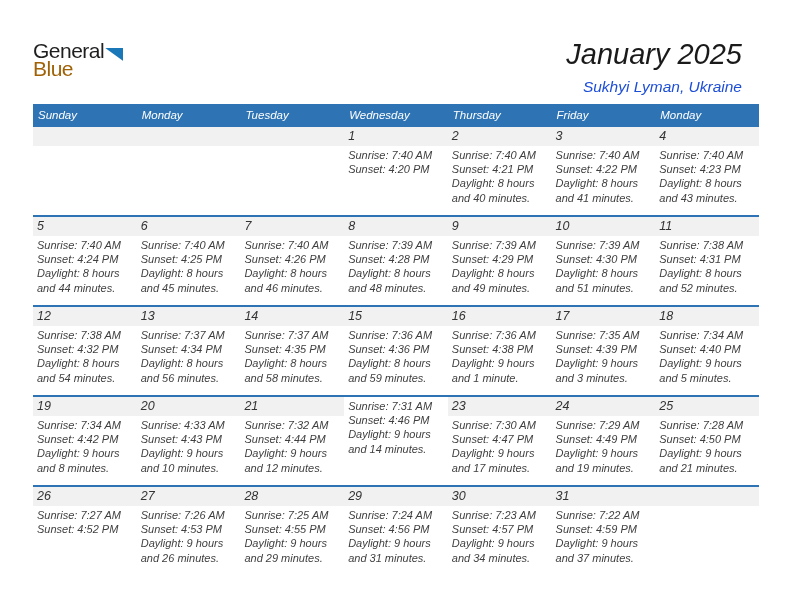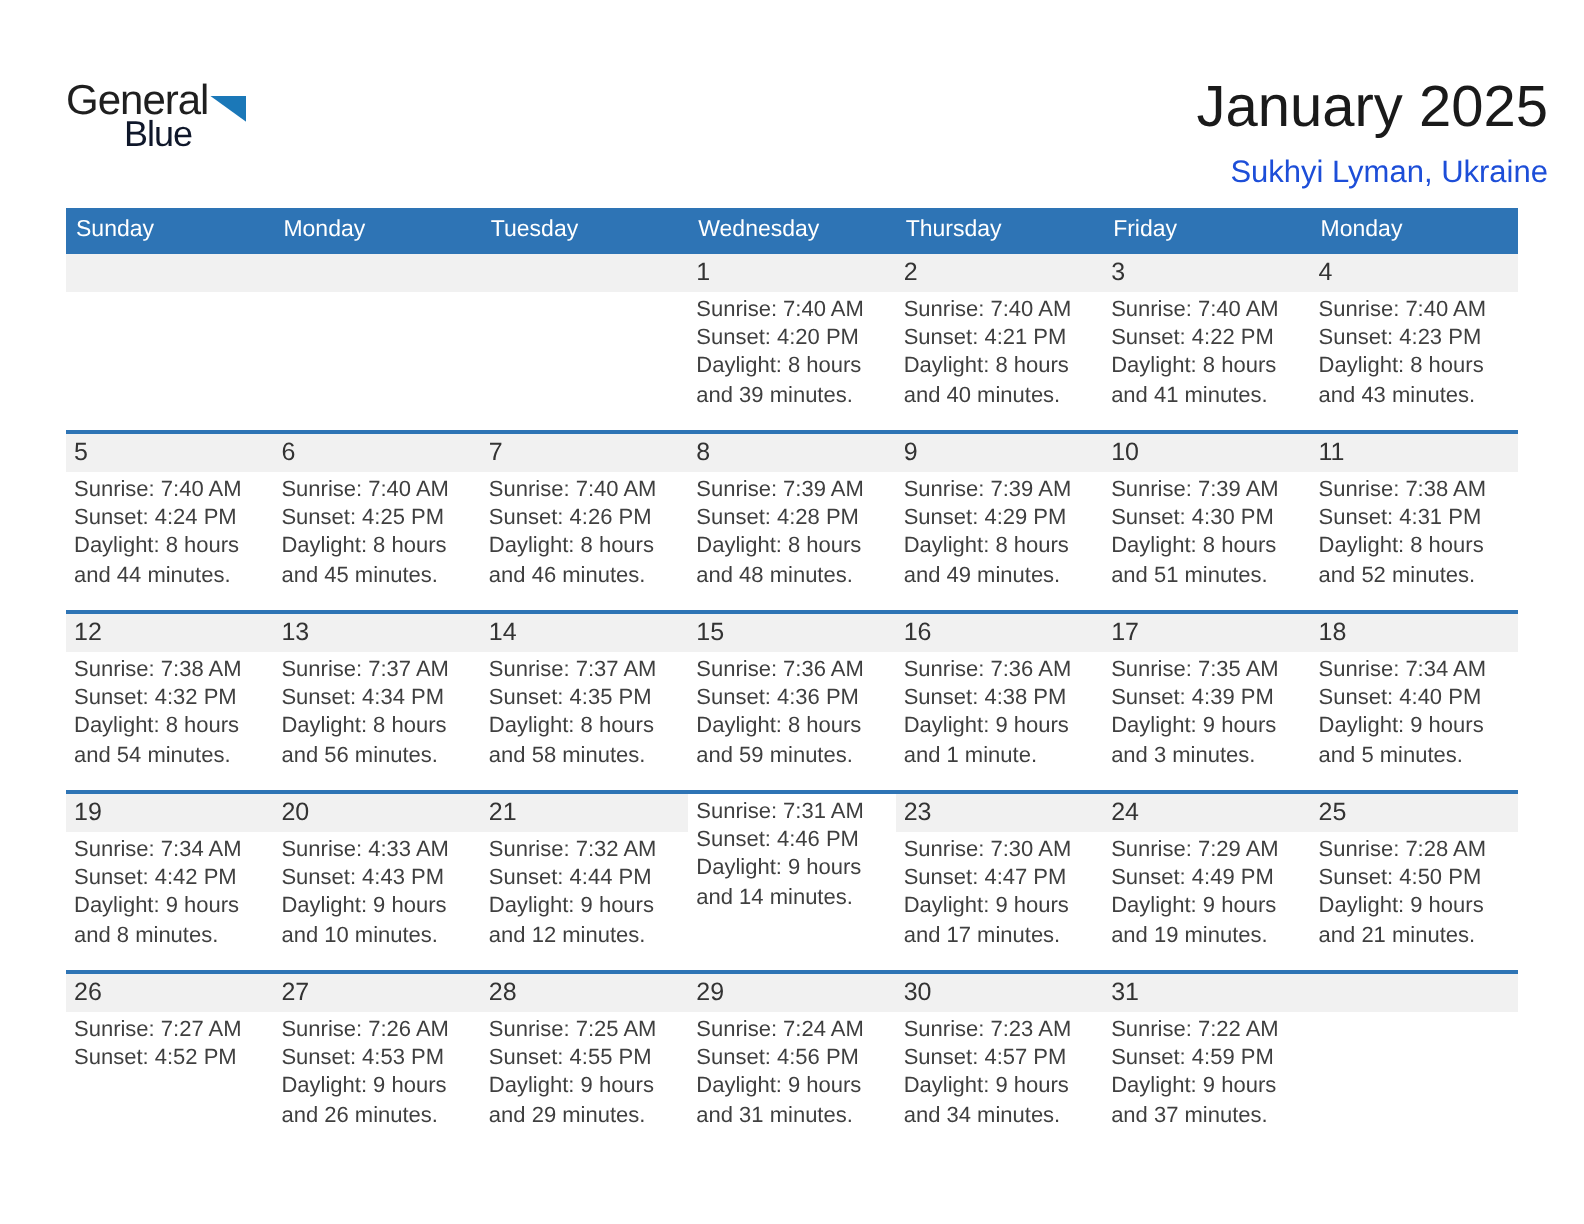--- a/index.html
+++ b/index.html
@@ -7,28 +7,28 @@
     position:relative;width:792px;height:612px;overflow:hidden;
     background:#ffffff;font-family:"Liberation Sans",sans-serif;
     -webkit-font-smoothing:antialiased;
   }
   
   .logo{position:absolute;left:33px;top:40px;width:92px;}
   .logo-line1{display:flex;align-items:flex-end;justify-content:flex-start;}
   .logo-general{font-size:21px;color:#1f1f1f;letter-spacing:-0.5px;line-height:1;}
   .logo-triangle{width:18px;height:13px;margin-left:1px;margin-top:1px;
     background:#1b78b8;clip-path:polygon(0 0,100% 0,100% 100%);}
-  .logo-blue{font-size:18px;color:#0f172a;letter-spacing:-0.5px;line-height:1;
-    text-align:center;margin-top:-3px;}
+  .logo-blue{font-size:21px;color:#a16207;letter-spacing:-0.5px;line-height:1;
+    text-align:left;margin-top:-3px;}
   
-  .titles{position:absolute;right:18px;top:38px;text-align:right;}
+  .titles{position:absolute;right:50px;top:38px;text-align:right;font-style:italic;}
   .cal-title{font-size:29px;font-weight:400;color:#1a1a1a;line-height:1.15;}
   .cal-subtitle{font-size:15.5px;font-weight:400;color:#1d4ed8;margin-top:7px;}
   
-  .calendar{position:absolute;left:33px;top:104px;width:726px;}
+  .calendar{position:absolute;left:33px;top:104px;width:726px;font-style:italic;}
   .weekday-row{display:grid;grid-template-columns:repeat(7,1fr);
     background:#2e74b5;height:21px;align-items:center;}
   .weekday-cell{color:#ffffff;font-size:11.5px;padding-left:5px;
     white-space:nowrap;overflow:hidden;}
   .week{display:grid;grid-template-columns:repeat(7,1fr);
     border-top:2px solid #2e74b5;height:88px;}
   .day-cell{overflow:hidden;}
   .daynum-strip{height:19px;background:#f1f1f1;}
   .daynum{font-size:12.5px;color:#333333;padding:2px 0 0 4px;line-height:1.2;}
   .day-details{padding:2px 7px 0 4px;font-size:11px;line-height:14.2px;color:#3f3f3f;}
@@ -93,21 +93,20 @@
       <div></div>
     </div>
   </div>
           <div class="day-cell">
     <div class="daynum-strip">
       <div class="daynum">1</div>
     </div>
     <div class="day-details">
       <div>Sunrise: 7:40 AM</div>
       <div>Sunset: 4:20 PM</div>
-      <div>Daylight: 8 hours and 39 minutes.</div>
     </div>
   </div>
           <div class="day-cell">
     <div class="daynum-strip">
       <div class="daynum">2</div>
     </div>
     <div class="day-details">
       <div>Sunrise: 7:40 AM</div>
       <div>Sunset: 4:21 PM</div>
       <div>Daylight: 8 hours and 40 minutes.</div>

